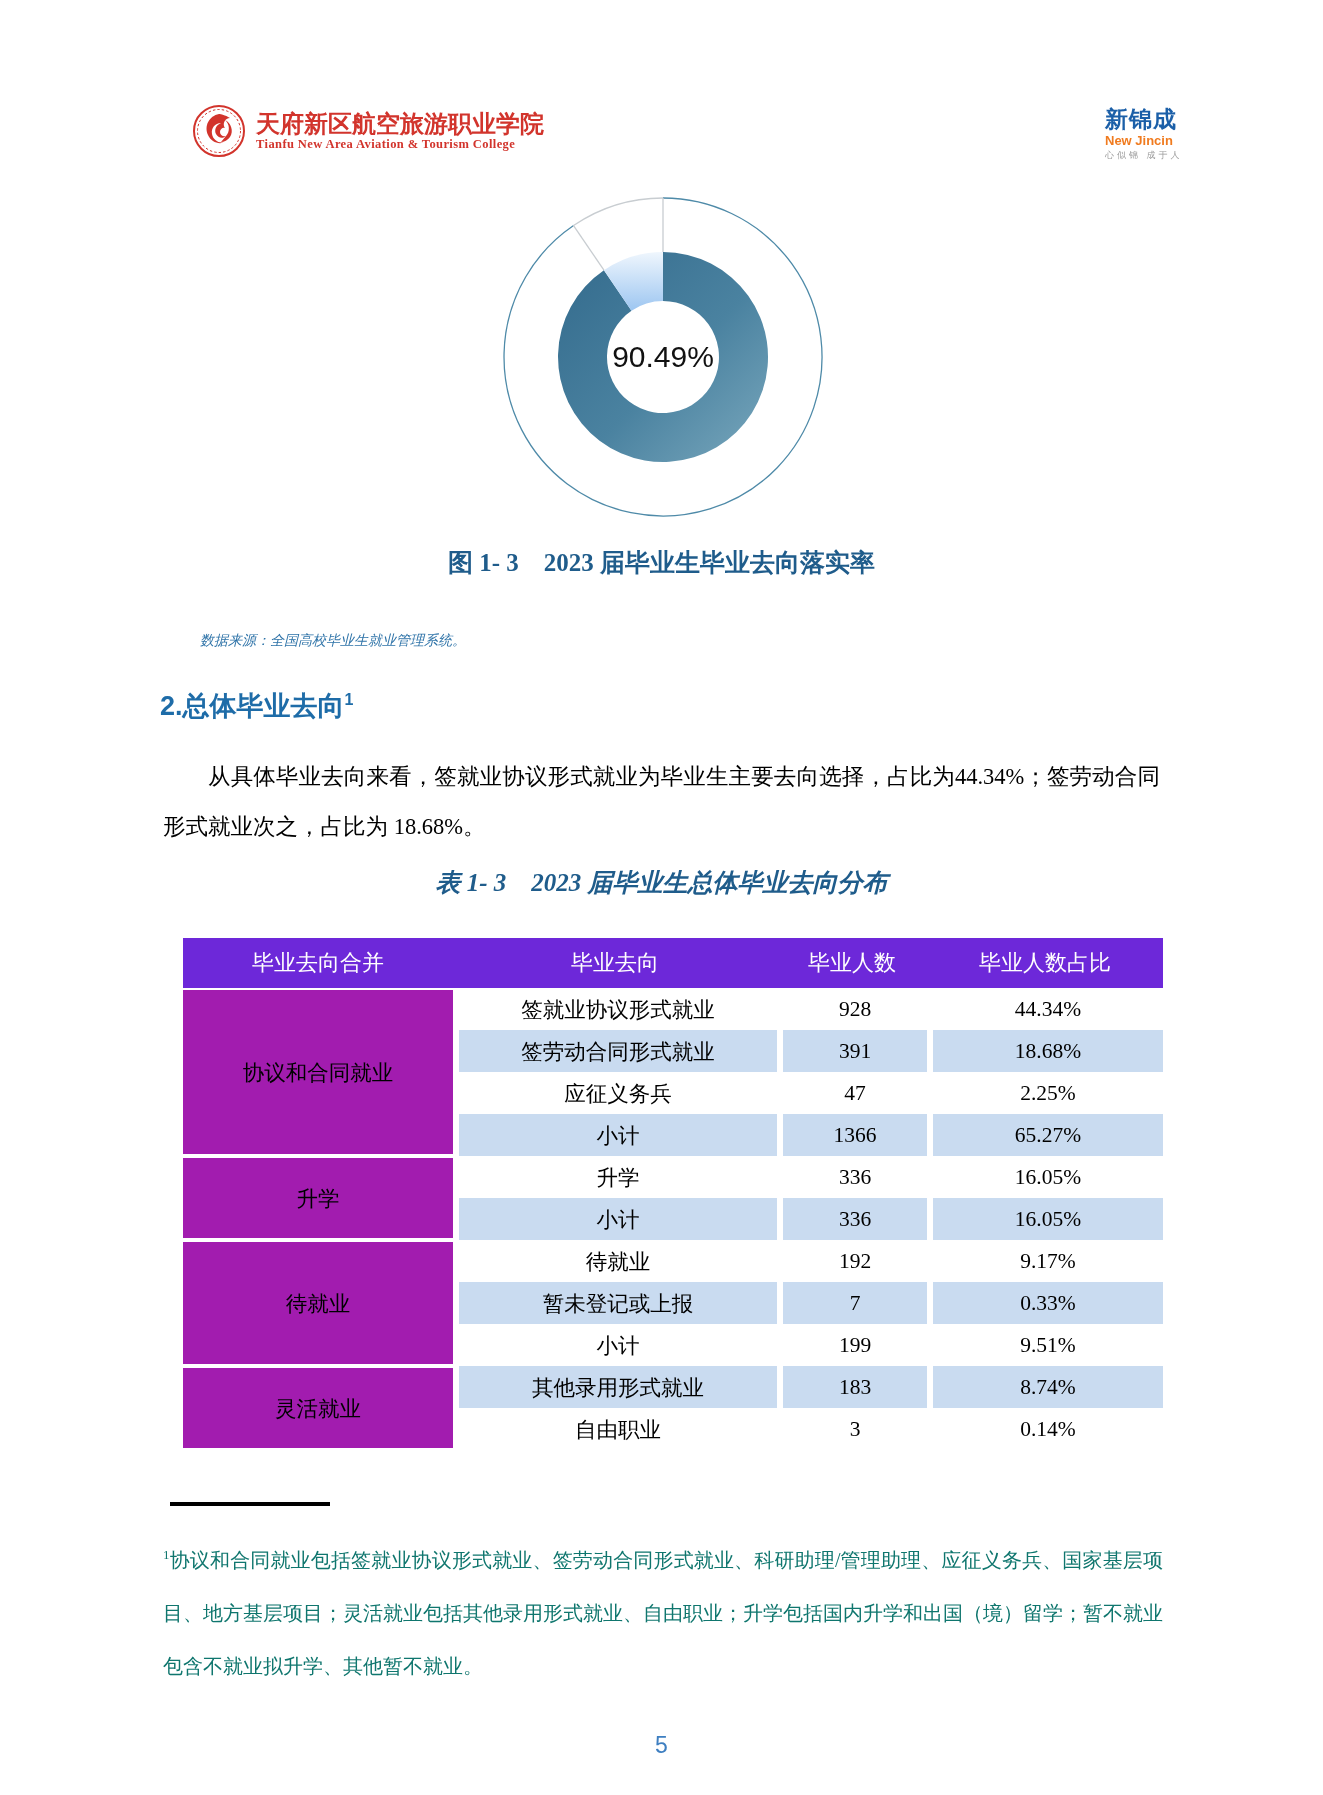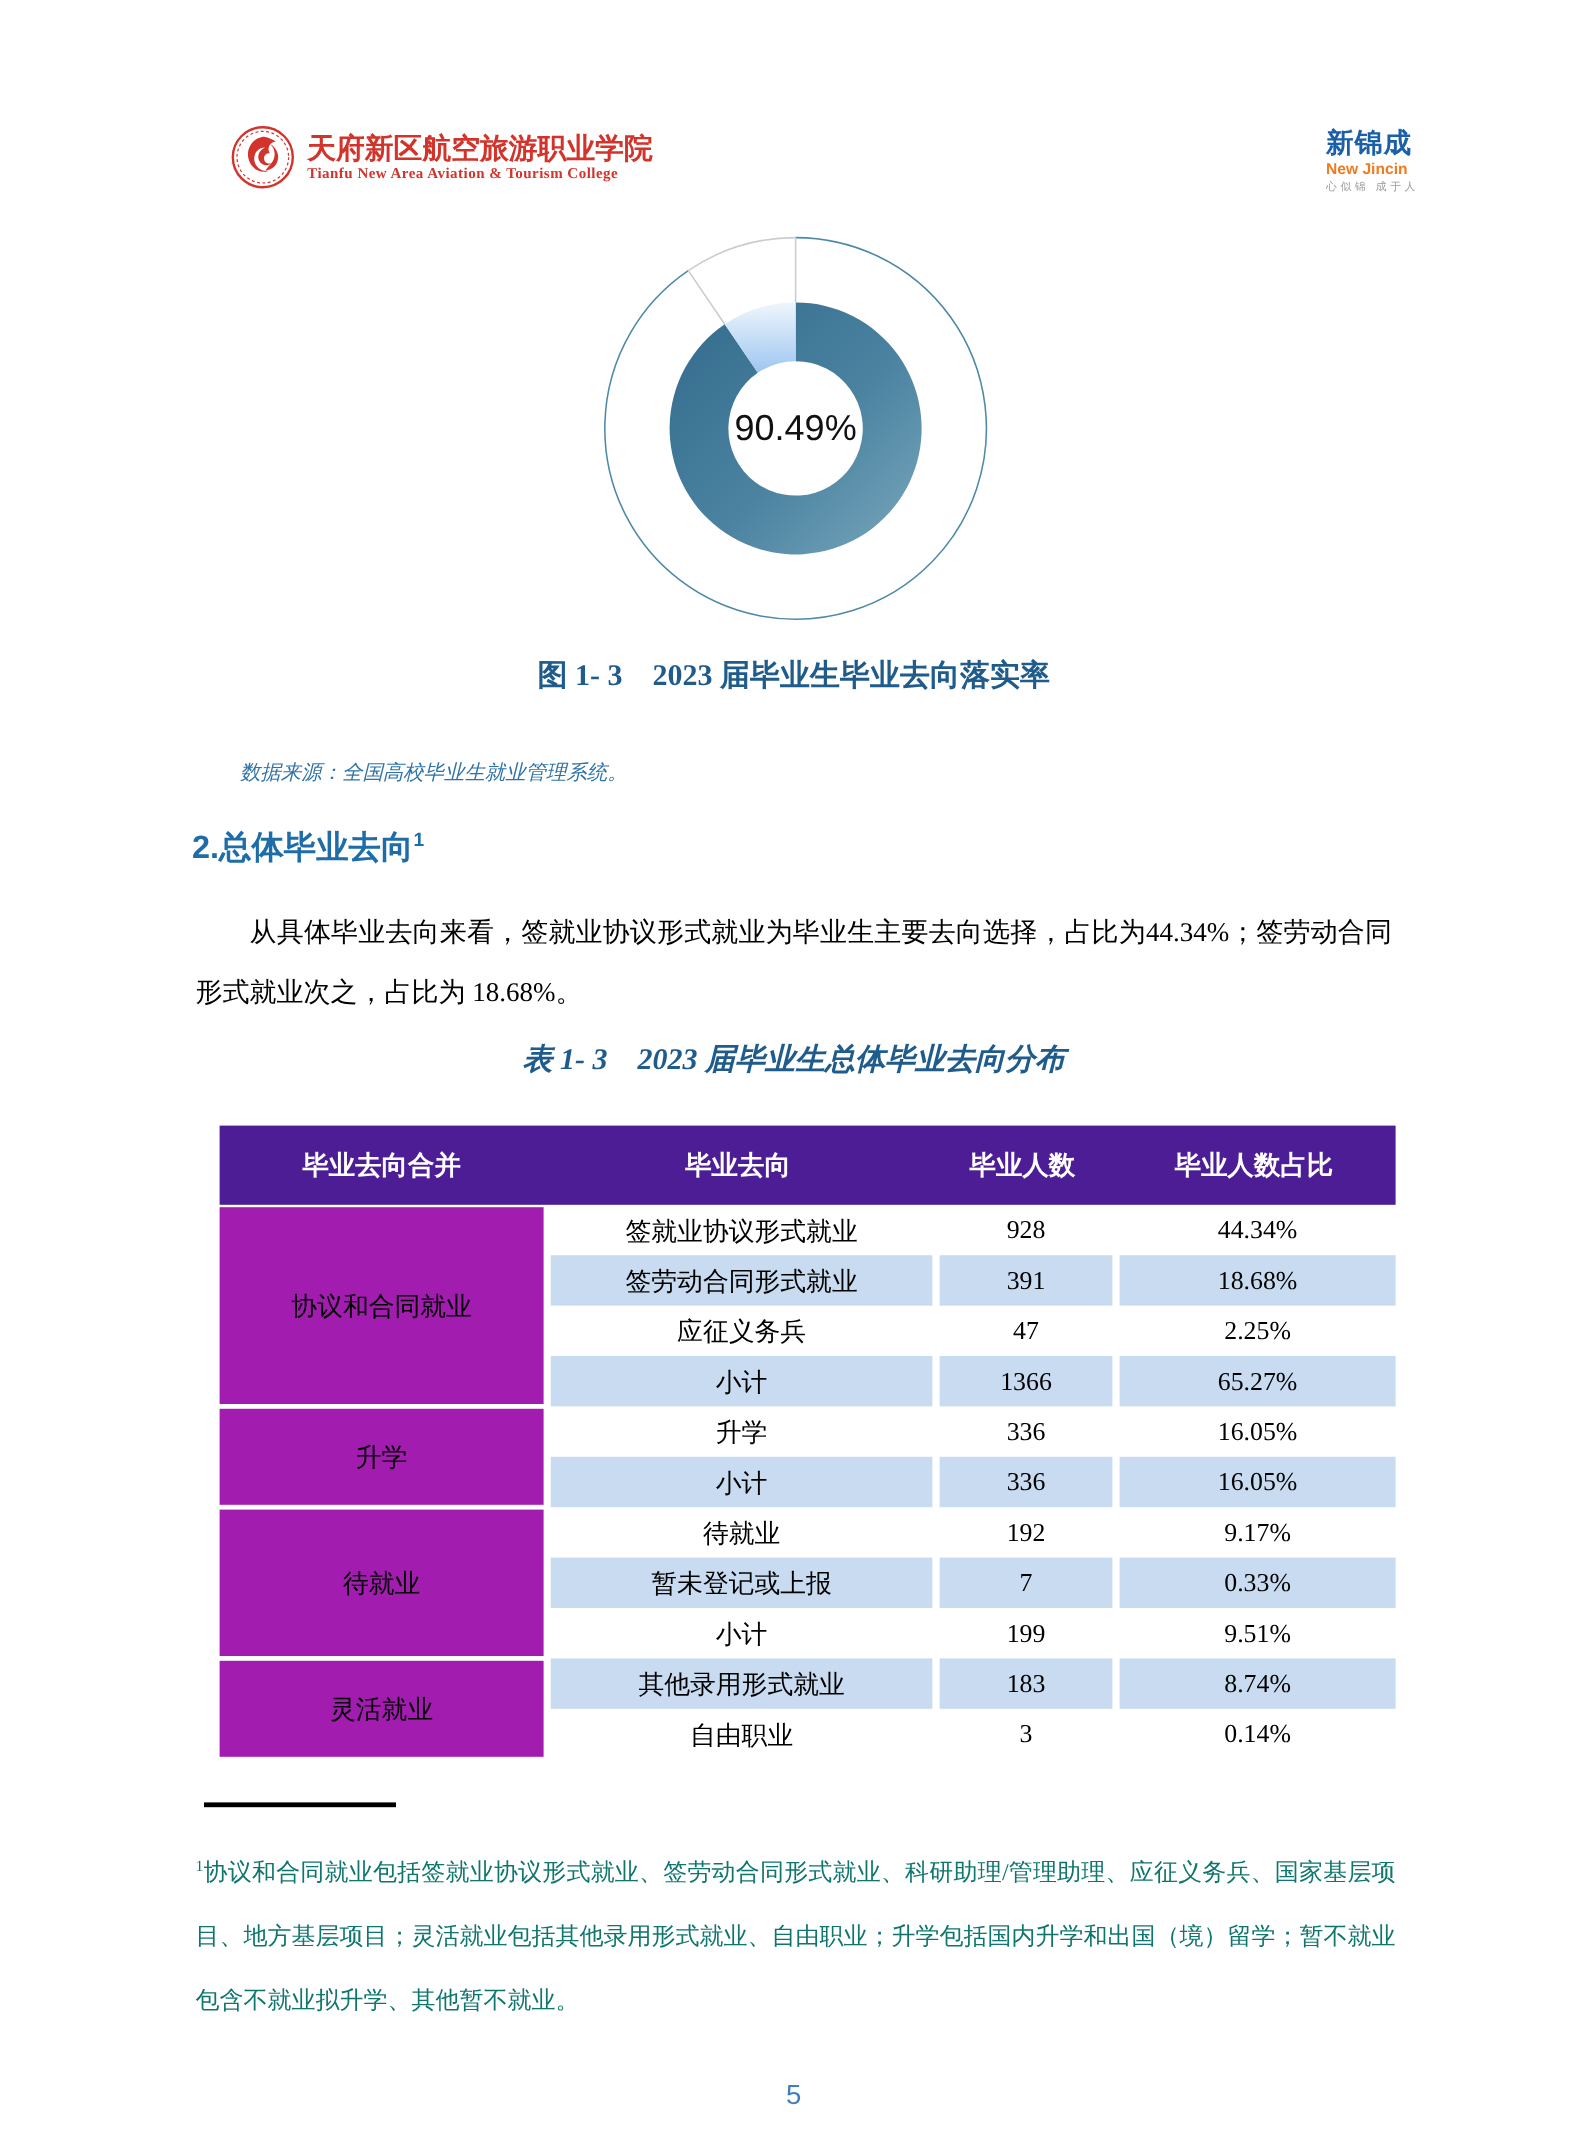--- a/index.html
+++ b/index.html
@@ -19,38 +19,38 @@
   .hdr-right{position:absolute;left:1105px;top:108px;text-align:left;line-height:1;}
   .nj-cn{font-size:23px;font-weight:bold;color:#1b5fa8;letter-spacing:1px;}
   .nj-en{font-size:13px;font-weight:bold;color:#f07b1f;margin-top:3px;}
   .nj-tag{font-size:9px;color:#9a9a9a;margin-top:4px;letter-spacing:3px;}
 
   
   #donut-chart{position:absolute;left:493px;top:187px;width:340px;height:340px;}
   .chart-caption{position:absolute;left:0;right:0;top:546px;text-align:center;
         font-size:25px;font-weight:bold;color:#1f5c8b;
         font-family:"Liberation Serif","DejaVu Serif",serif;}
-  .src-note{position:absolute;left:200px;top:632px;font-size:17px;color:#2e73a8;
+  .src-note{position:absolute;left:200px;top:632px;font-size:14px;color:#2e73a8;
         font-style:italic;font-family:"Liberation Serif","DejaVu Serif",serif;}
 
   
   .sec-heading{position:absolute;left:160px;top:688px;font-size:27px;font-weight:bold;
         color:#1e6ca8;}
   .sec-heading sup{font-size:16px;}
   .body-par{position:absolute;left:163px;top:752px;width:997px;font-size:22.5px;
         line-height:50px;text-align:justify;text-indent:2em;color:#000;
         font-family:"Liberation Serif","DejaVu Serif",serif;}
 
   .table-caption{position:absolute;left:0;right:0;top:866px;text-align:center;
         font-size:25px;font-weight:bold;color:#1f5c8b;
         font-family:"Liberation Serif","DejaVu Serif",serif;font-style:italic;}
 
   
   #outcome-table{position:absolute;left:183px;top:938px;width:980px;}
-  .thead{display:flex;height:66px;background:#4c1d95;color:#fff;font-weight:bold;
+  .thead{display:flex;height:50px;background:#6d28d9;color:#fff;font-weight:normal;
          font-size:22px;align-items:center;}
   .th{text-align:center;}
   .th.h1{width:270px;}.th.h2{width:324px;}.th.h3{width:150px;}.th.h4{width:236px;}
   .tbody{position:relative;margin-top:0;}
   .group-block{position:absolute;left:0;width:270px;background:#a21caf;
         display:flex;align-items:center;justify-content:center;font-size:21.5px;
         font-family:"Liberation Serif","DejaVu Serif",serif;color:#000;}
   .trow{display:flex;height:42px;margin-left:276px;align-items:stretch;}
   .trow .cell{display:flex;align-items:center;justify-content:center;font-size:21.5px;
         font-family:"Liberation Serif","DejaVu Serif",serif;color:#000;}

